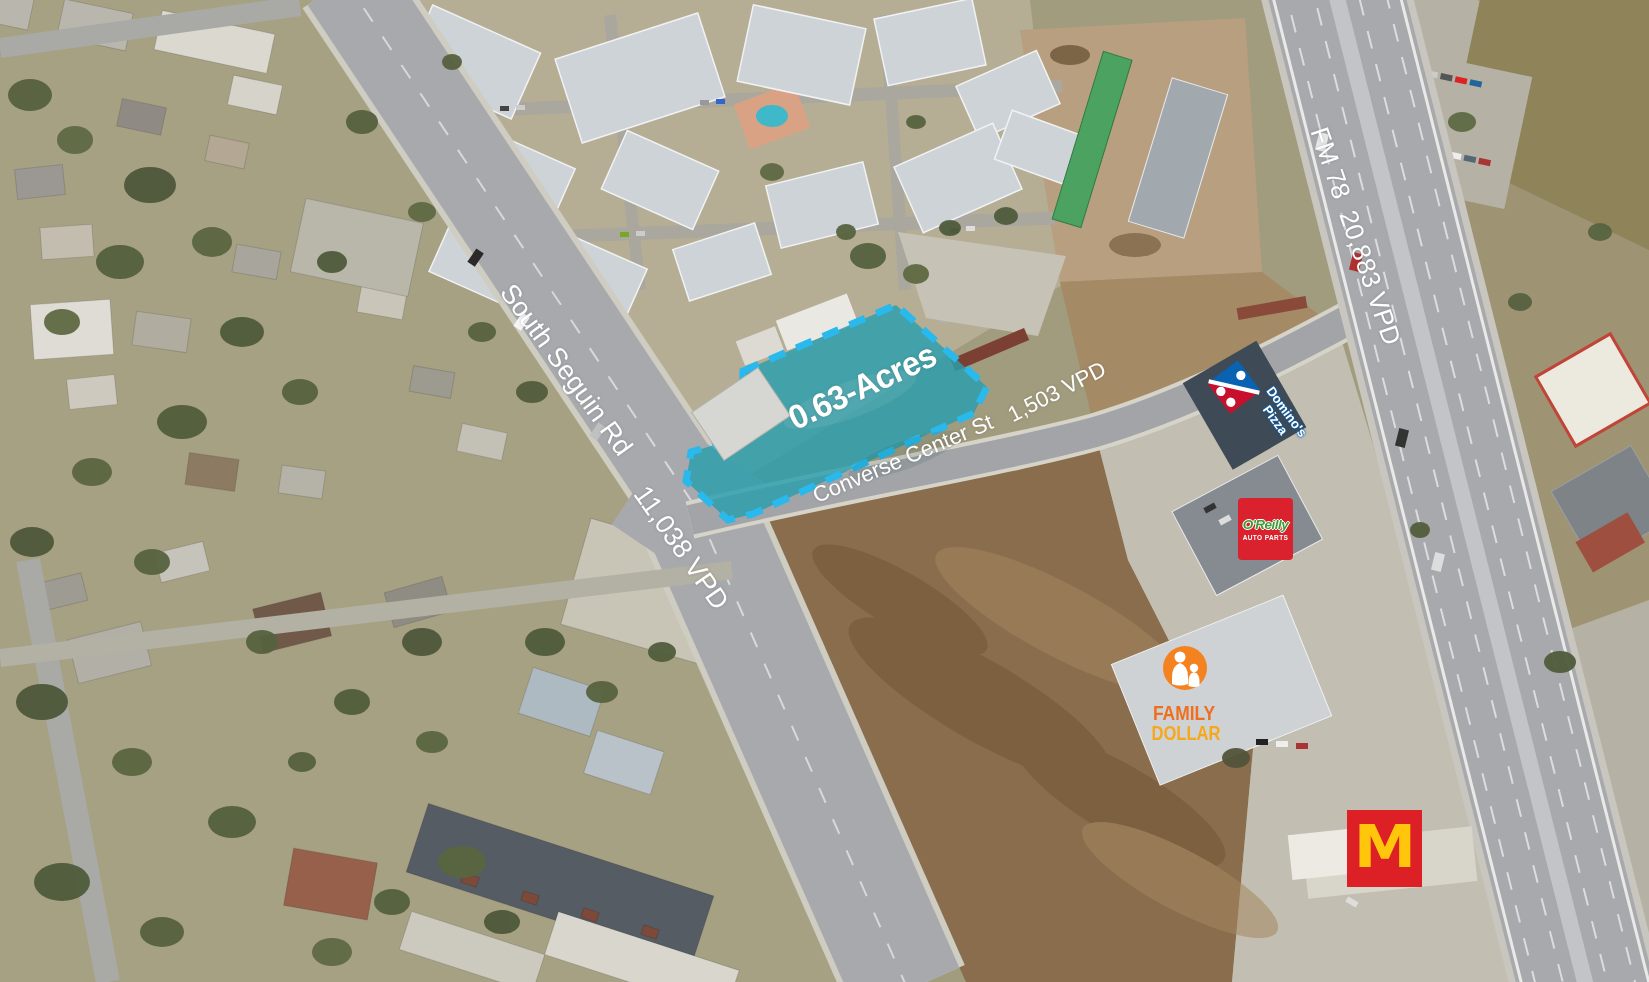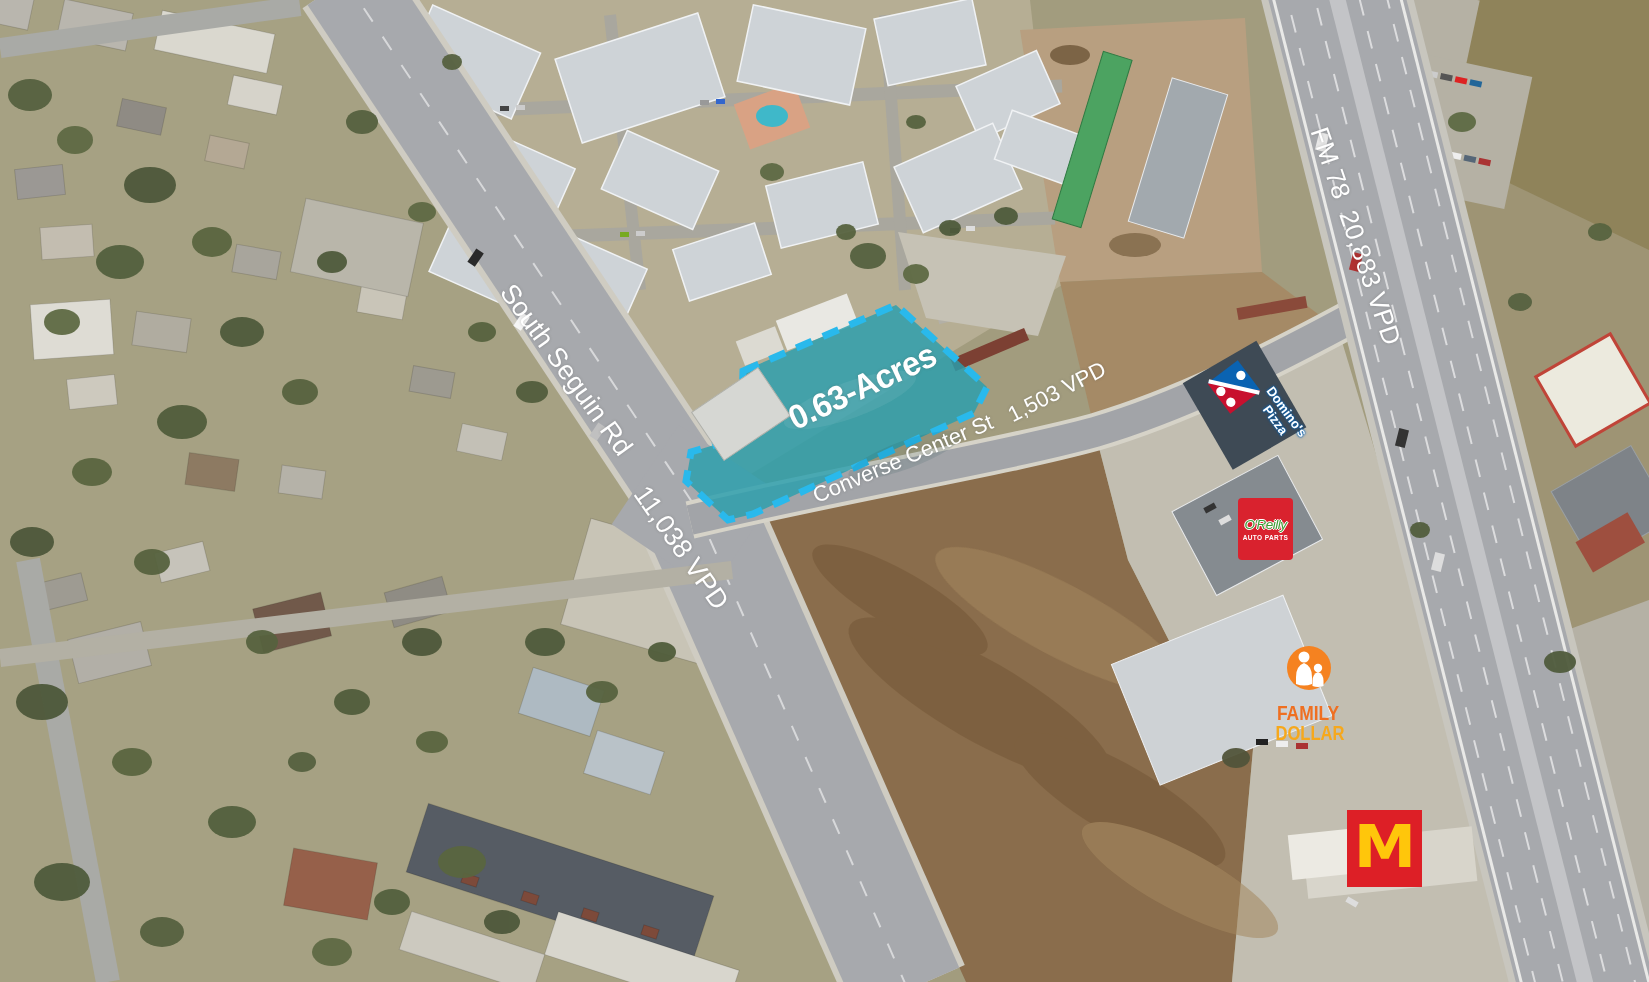--- a/index.html
+++ b/index.html
@@ -19,25 +19,25 @@
   
   .dominos{position:absolute;left:1205px;top:358px;width:110px;height:100px;}
   .dominos svg{position:absolute;left:0;top:0;}
   .dominos-text{position:absolute;left:52px;top:44px;width:80px;color:#fff;font-weight:bold;
     font-size:13px;text-align:center;line-height:1.05;
     transform:translate(-50%,-50%) translate(24px,14px) rotate(54deg);
     text-shadow:0 0 3px #0a63b2,0 0 2px #0a63b2,0 0 1px #0a63b2;}
   
   .oreilly{position:absolute;left:1238px;top:498px;width:55px;height:62px;background:#d9222e;
     border-radius:4px;display:flex;flex-direction:column;align-items:center;justify-content:center;}
-  .oreilly .name{color:#3f9c35;font-weight:normal;font-style:italic;font-size:13.5px;letter-spacing:-.5px;
+  .oreilly .name{color:#3f9c35;font-weight:bold;font-style:italic;font-size:13.5px;letter-spacing:-.5px;
     text-shadow:-1px 0 #fff,1px 0 #fff,0 -1px #fff,0 1px #fff;}
   .oreilly .sub{color:#fff;font-weight:bold;font-size:6.5px;letter-spacing:.4px;margin-top:2px;}
   
-  .famdollar{position:absolute;left:1258px;top:645px;width:110px;height:95px;}
+  .famdollar{position:absolute;left:1134px;top:645px;width:110px;height:95px;}
   .famdollar svg{position:absolute;left:28px;top:0;}
   .famdollar .w1{position:absolute;left:50px;top:57px;width:110px;text-align:center;color:#ef6f21;
     font-weight:800;font-size:20px;transform:translateX(-50%) scaleX(.87);}
   .famdollar .w2{position:absolute;left:52px;top:77px;width:110px;text-align:center;color:#f6a81c;
     font-weight:800;font-size:20px;transform:translateX(-50%) scaleX(.83);}
   
   .mcd{position:absolute;left:1347px;top:810px;width:75px;height:77px;background:#dd1f26;
     display:flex;align-items:center;justify-content:center;}
   .mcd .m{color:#ffc60b;font-family:"DejaVu Sans",sans-serif;font-weight:bold;font-size:58px;
     line-height:1;transform:translateY(-2px) scaleX(1.08);}

